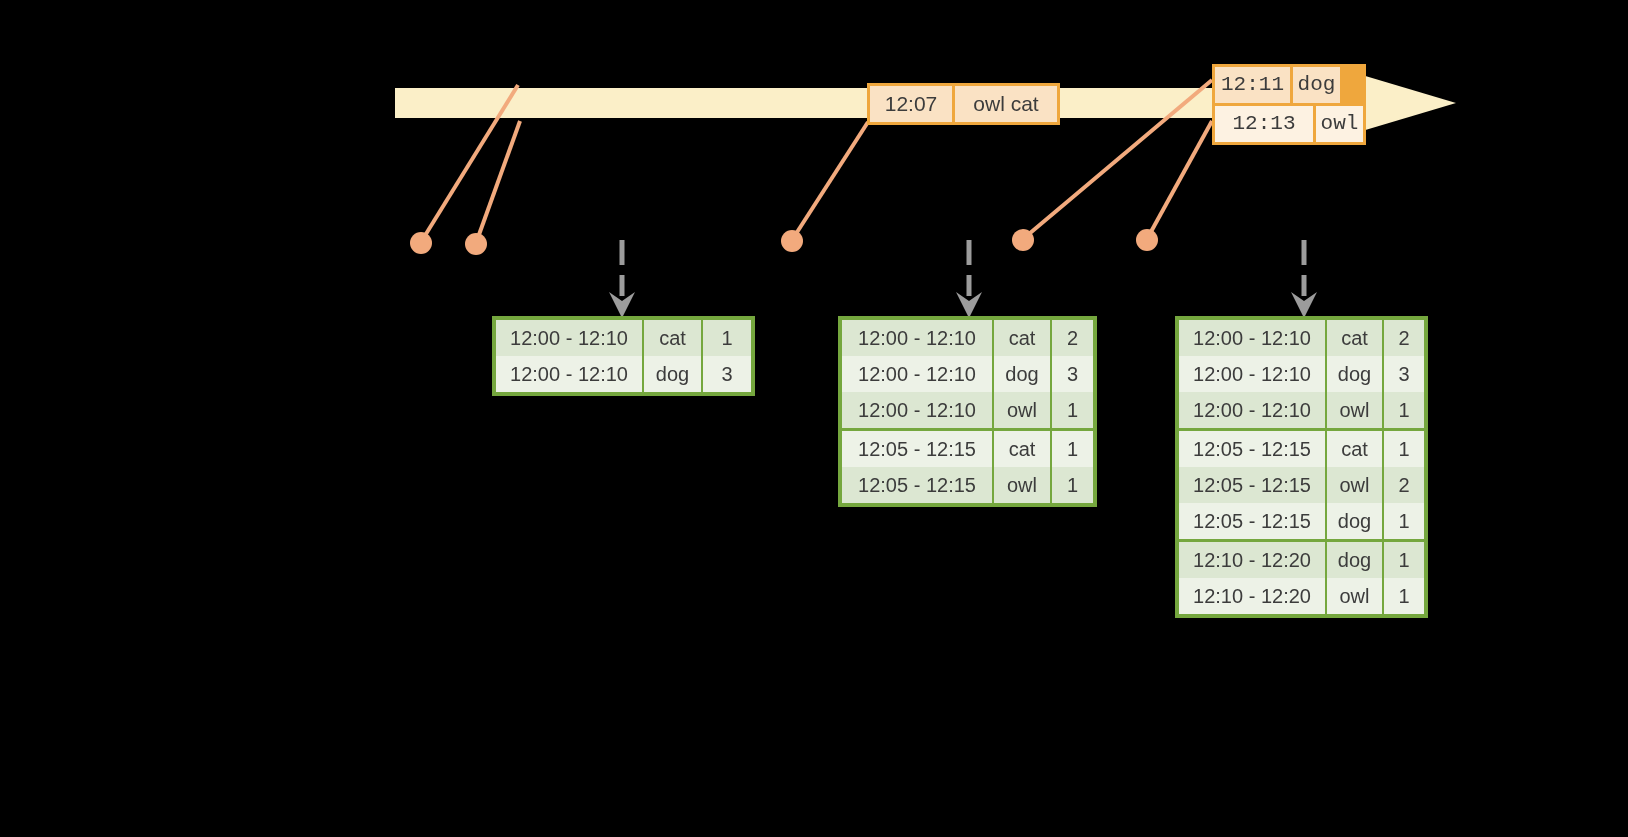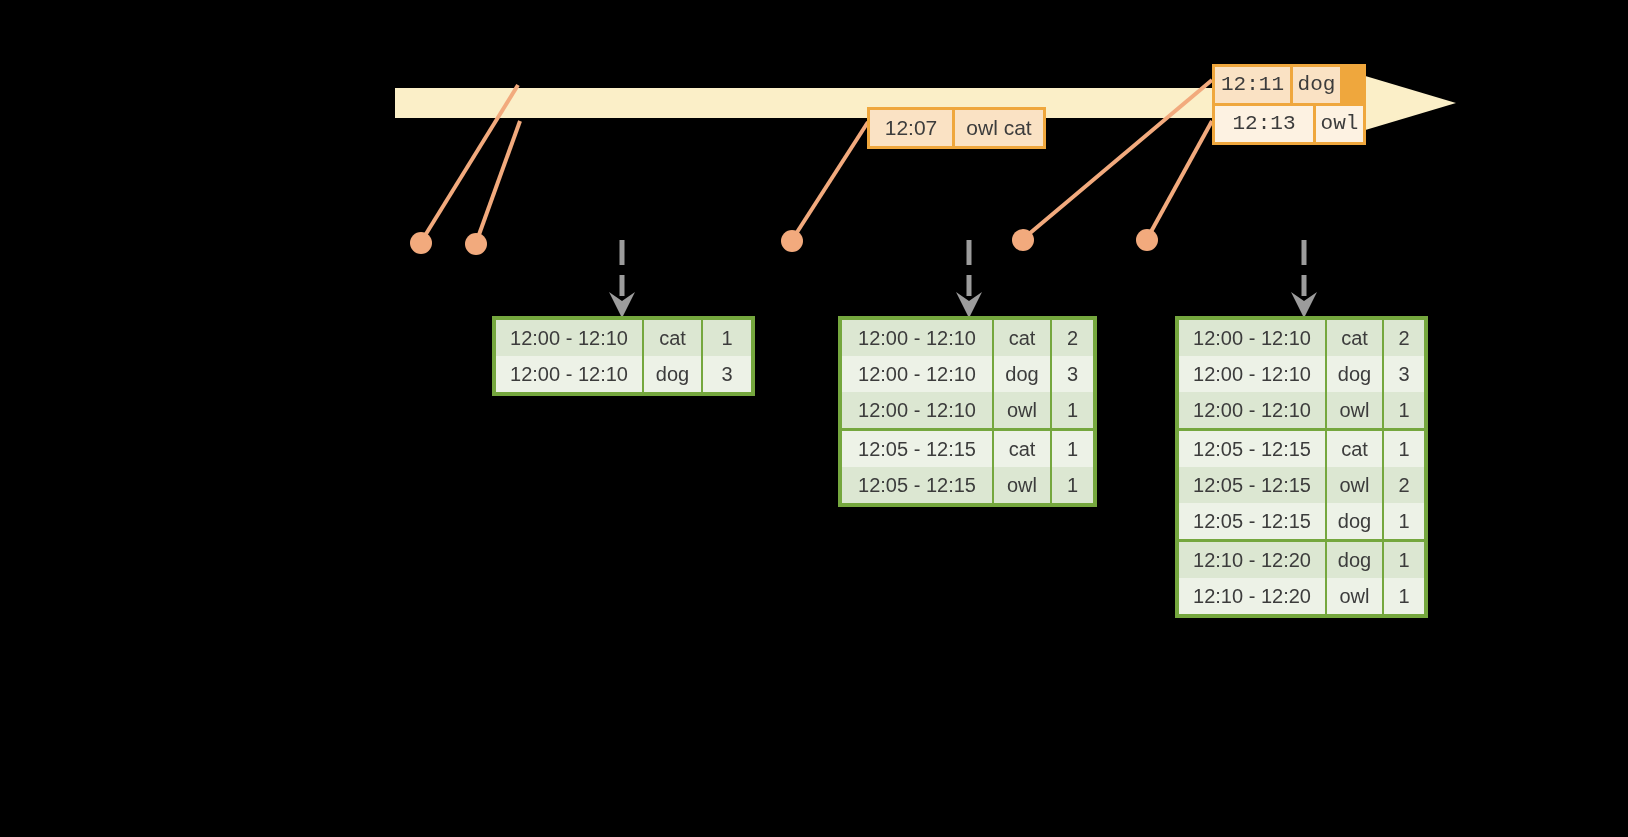--- a/index.html
+++ b/index.html
@@ -73,24 +73,24 @@
       <line class="trigger-line" x1="969" y1="240" x2="969" y2="296"></line>
       <polygon class="trigger-head" points="956,292 969,301 982,292 969,318"></polygon>
     </g>
     <g>
       <line class="trigger-line" x1="1304" y1="240" x2="1304" y2="296"></line>
       <polygon class="trigger-head" points="1291,292 1304,301 1317,292 1304,318"></polygon>
     </g>
   </svg>
 
 
-  <div class="ebox" style="left:867px; top:83px;margin-top:24px;">
+  <div class="ebox" style="left:867px; top:83px;">
       <div class="trow dark">
         <div class="tcell" style="width: 82px;">12:07</div>
-        <div class="tcell" style="width: 88px; text-align: center;">owl cat</div>
+        <div class="tcell" style="width: 102px; text-align: center;">owl cat</div>
       </div>
     </div>
 
   <div class="ebox" style="left:1212px; top:64px;font-family:Liberation Mono, monospace;">
       <div class="trow dark">
         <div class="tcell" style="width: 75px;">12:11</div>
         <div class="tcell" style="width: 47px;">dog</div>
       </div>
       <div class="trow light">
         <div class="tcell" style="width: 98px;">12:13</div>

